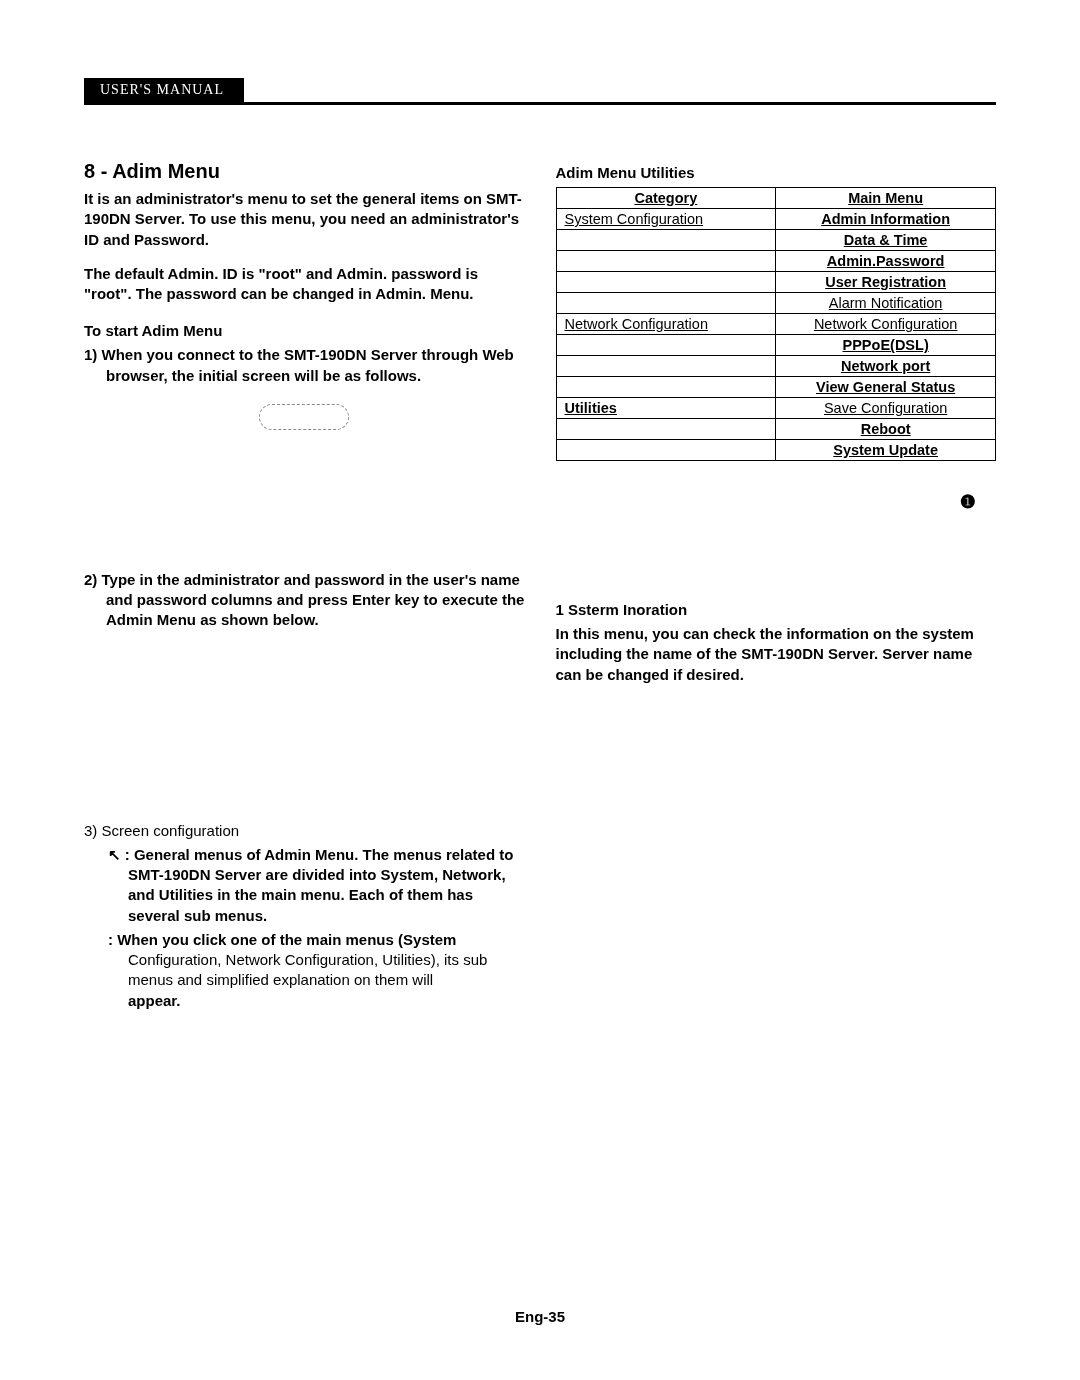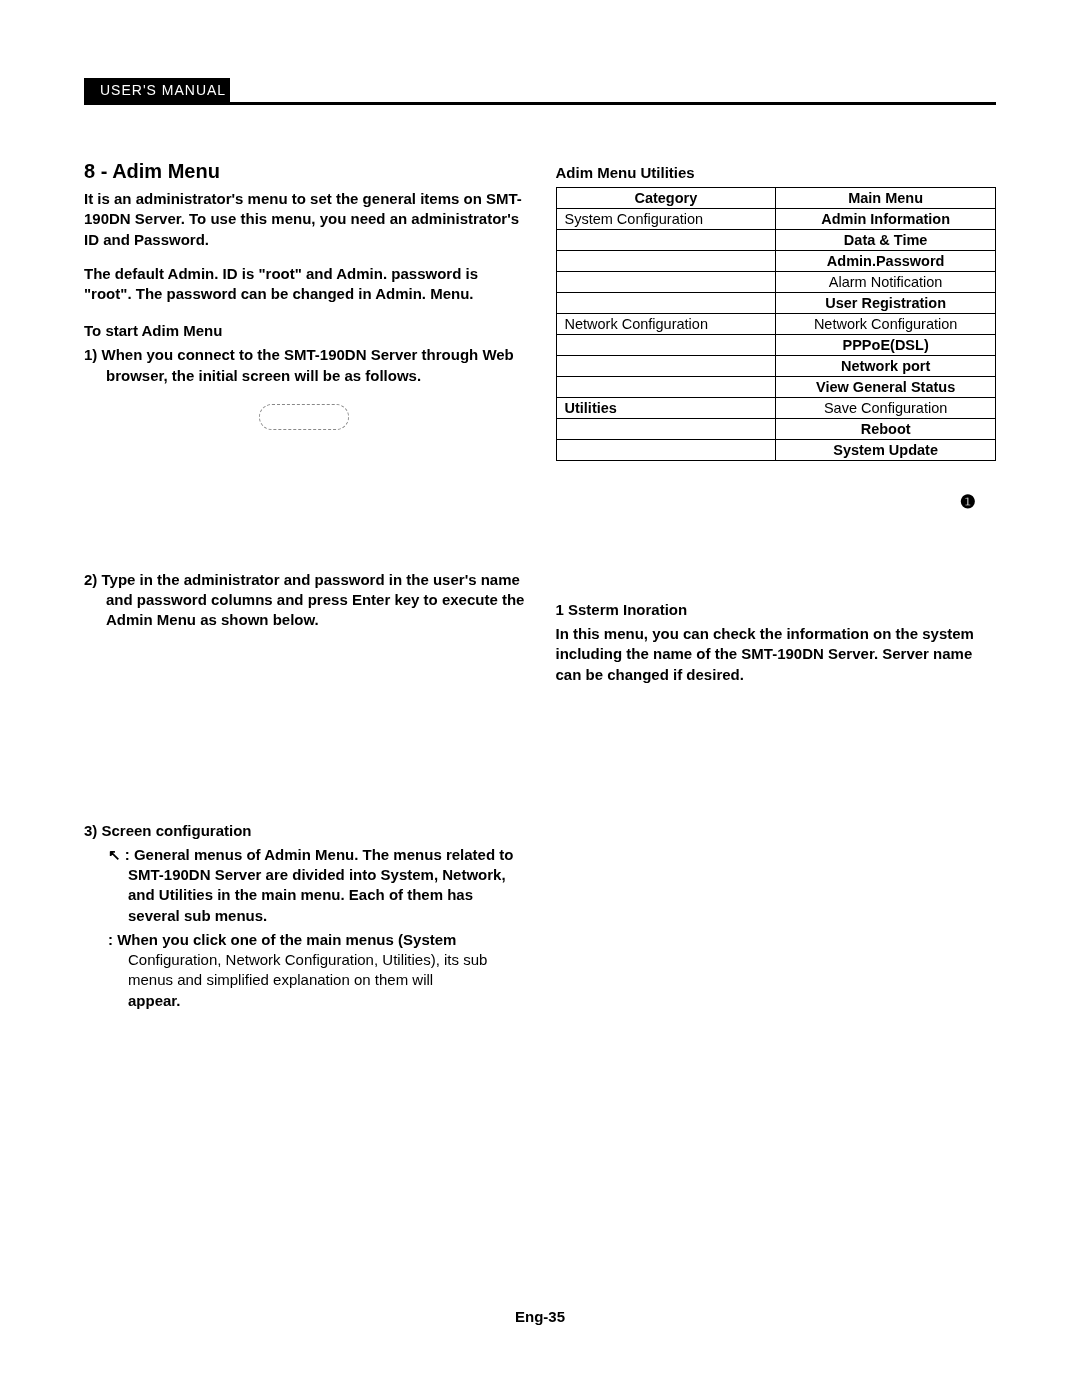--- a/index.html
+++ b/index.html
@@ -13,24 +13,24 @@
     padding: 78px 84px 40px 84px;
   }
   .header-bar {
     border-bottom: 3px solid #000;
     margin-bottom: 55px;
   }
   .header-label {
     background: #000;
     color: #fff;
     display: inline-block;
-    padding: 4px 4px 4px 16px;
+    padding: 4px 20px 4px 16px;
     font-size: 14px;
     letter-spacing: 1px;
-    font-family: Liberation Sans, sans-serif;
+    font-family: Liberation Serif, serif;
   }
   .columns {
     display: flex;
     gap: 31px;
   }
   .col-left, .col-right {
     flex: 1;
     min-width: 0;
   }
   .section-title {
@@ -75,20 +75,21 @@
   }
   table.menu-struct {
     border-collapse: collapse;
     width: 100%;
     font-size: 14.5px;
   }
   table.menu-struct th, table.menu-struct td {
     border: 1px solid #000;
     padding: 2px 8px;
     vertical-align: top;
+    text-decoration: underline;
   }
   table.menu-struct th {
     font-weight: bold;
     text-align: center;
   }
   table.menu-struct td.main { text-align: center; }
   table.menu-struct td.cat { text-align: left; }
   .bold { font-weight: bold; }
   .info-icon {
     float: right;
@@ -145,21 +146,21 @@
     <div class="sub-heading">To start Adim Menu</div>
     <div class="numbered numbered-indent">1) When you connect to the SMT-190DN Server through Web browser, the initial screen will be as follows.</div>
 
     <div class="placeholder-box"></div>
 
     <div class="lower-block">
       <div class="numbered numbered-indent">2)  Type in the administrator and password in the user's name and password columns and press Enter key to execute the Admin Menu as shown below.</div>
     </div>
 
     <div class="screen-config-list">
-      <div class="sc-item" style="font-weight:bold;">3) Screen configuration</div>
+      <div class="sc-item" style="font-weight:normal;">3) Screen configuration</div>
       <div class="sc-item sc-bullet">
         <span class="bold arrow-glyph">↖ : General menus of Admin Menu. The menus related to SMT-190DN Server are divided into System, Network, and Utilities in the main menu. Each of them has several sub menus.</span>
       </div>
       <div class="sc-item sc-bullet">
         <span class="bold">: When you click one of the main menus (System </span><br>
         <span style="font-weight:normal;">Configuration, Network Configuration, Utilities), its sub menus and simplified explanation on them will </span><br>
         <span class="bold">appear.</span>
       </div>
     </div>
   </div>
@@ -181,25 +182,25 @@
           <tr>
             <td class="cat"></td>
             <td class="main bold">Data &amp; Time</td>
           </tr>
           <tr>
             <td class="cat"></td>
             <td class="main bold">Admin.Password</td>
           </tr>
           <tr>
             <td class="cat"></td>
+            <td class="main bold">User Registration</td>
+          </tr>
+          <tr>
+            <td class="cat"></td>
             <td class="main">Alarm Notification</td>
-          </tr>
-          <tr>
-            <td class="cat"></td>
-            <td class="main bold">User Registration</td>
           </tr>
           <tr>
             <td class="cat">Network Configuration</td>
             <td class="main">Network Configuration</td>
           </tr>
           <tr>
             <td class="cat"></td>
             <td class="main bold">PPPoE(DSL)</td>
           </tr>
           <tr>

